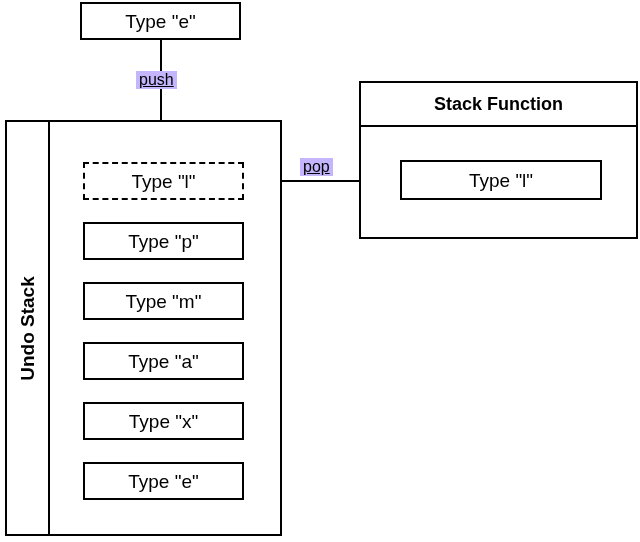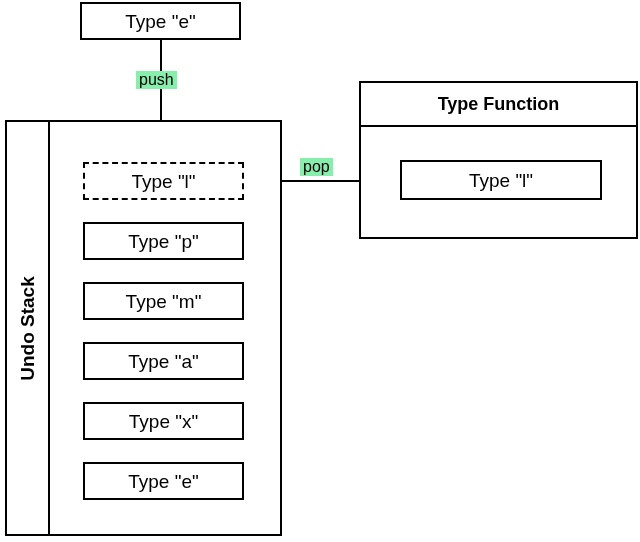--- a/index.html
+++ b/index.html
@@ -133,23 +133,24 @@
     top: 77px;
     width: 202px;
     height: 40px;
   }
 
   
   .edge-label {
     position: absolute;
     font-size: 16px;
     line-height: 1;
-    background: #86efac;
+    background: #c4b5fd;
     padding: 1px 3px;
     white-space: nowrap;
+    text-decoration: underline;
   }
   #push-label {
     left: 136px;
     top: 71px;
   }
   #pop-label {
     left: 300px;
     top: 158px;
   }
 
@@ -210,20 +211,20 @@
       <span>Type "x"</span>
     </div>
     <div class="box stack-item" style="top:340px">
       <span>Type "e"</span>
     </div>
   </div>
 
   <div class="edge-label" id="pop-label">pop</div>
 
   <div id="undo-function-panel">
-    <div id="undo-function-title">Type Function</div>
+    <div id="undo-function-title">Stack Function</div>
     <div id="undo-function-header-rule"></div>
     <div class="box" id="undo-function-item">
       <span>Type "l"</span>
     </div>
   </div>
 
 </div>
 
 </body></html>

